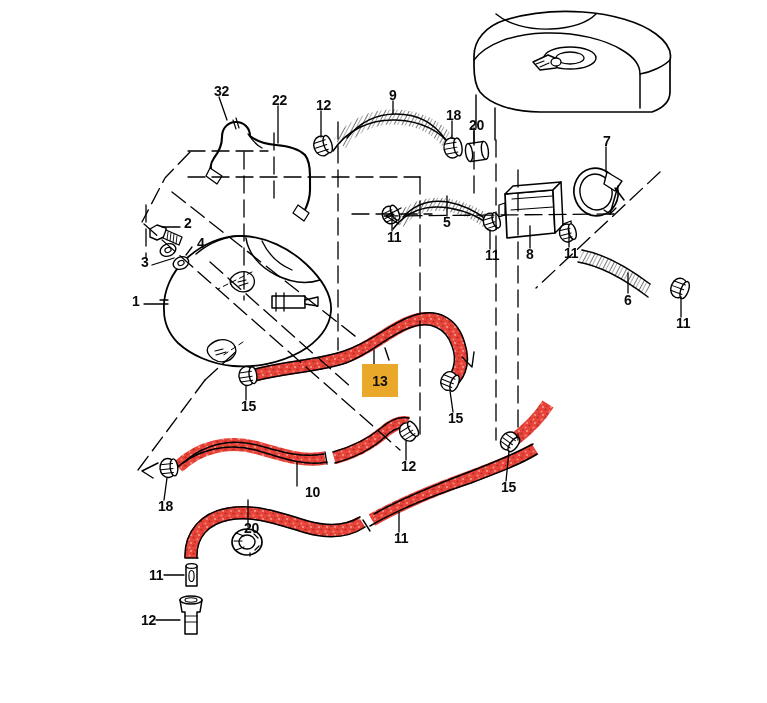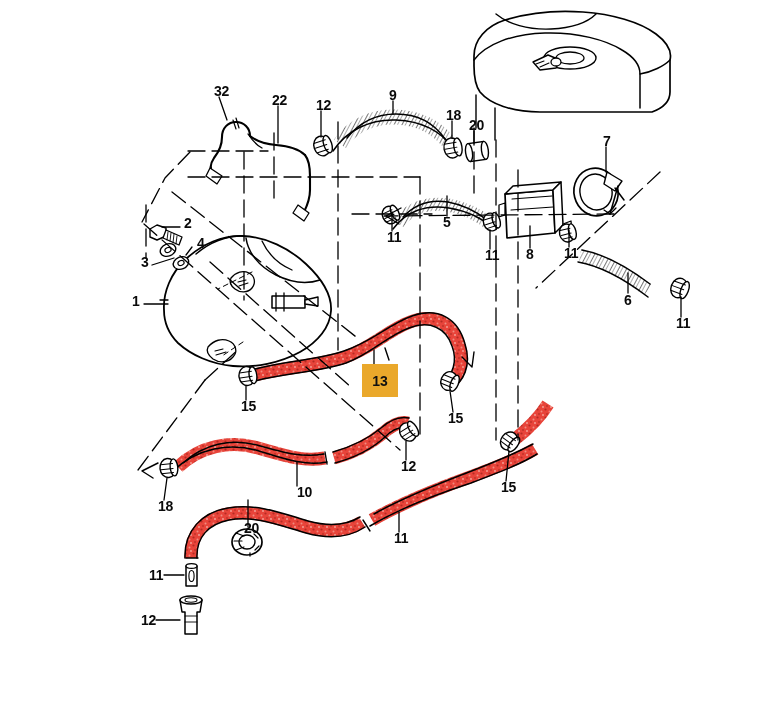--- a/index.html
+++ b/index.html
@@ -340,21 +340,21 @@
 
   <div class="lbl" style="left:132px;top:294px">1</div>
   <div class="lbl" style="left:184px;top:216px">2</div>
   <div class="lbl" style="left:141px;top:255px">3</div>
   <div class="lbl" style="left:197px;top:236px">4</div>
   <div class="lbl" style="left:443px;top:215px">5</div>
   <div class="lbl" style="left:624px;top:293px">6</div>
   <div class="lbl" style="left:603px;top:134px">7</div>
   <div class="lbl" style="left:526px;top:247px">8</div>
   <div class="lbl" style="left:389px;top:88px">9</div>
-  <div class="lbl" style="left:297px;top:485px">10</div>
+  <div class="lbl" style="left:305px;top:485px">10</div>
   <div class="lbl" style="left:387px;top:230px">11</div>
   <div class="lbl" style="left:485px;top:248px">11</div>
   <div class="lbl" style="left:564px;top:246px">11</div>
   <div class="lbl" style="left:676px;top:316px">11</div>
   <div class="lbl" style="left:316px;top:98px">12</div>
   <div class="lbl" style="left:401px;top:459px">12</div>
   <div class="lbl" style="left:394px;top:531px">11</div>
   <div class="lbl" style="left:241px;top:399px">15</div>
   <div class="lbl" style="left:448px;top:411px">15</div>
   <div class="lbl" style="left:501px;top:480px">15</div>

